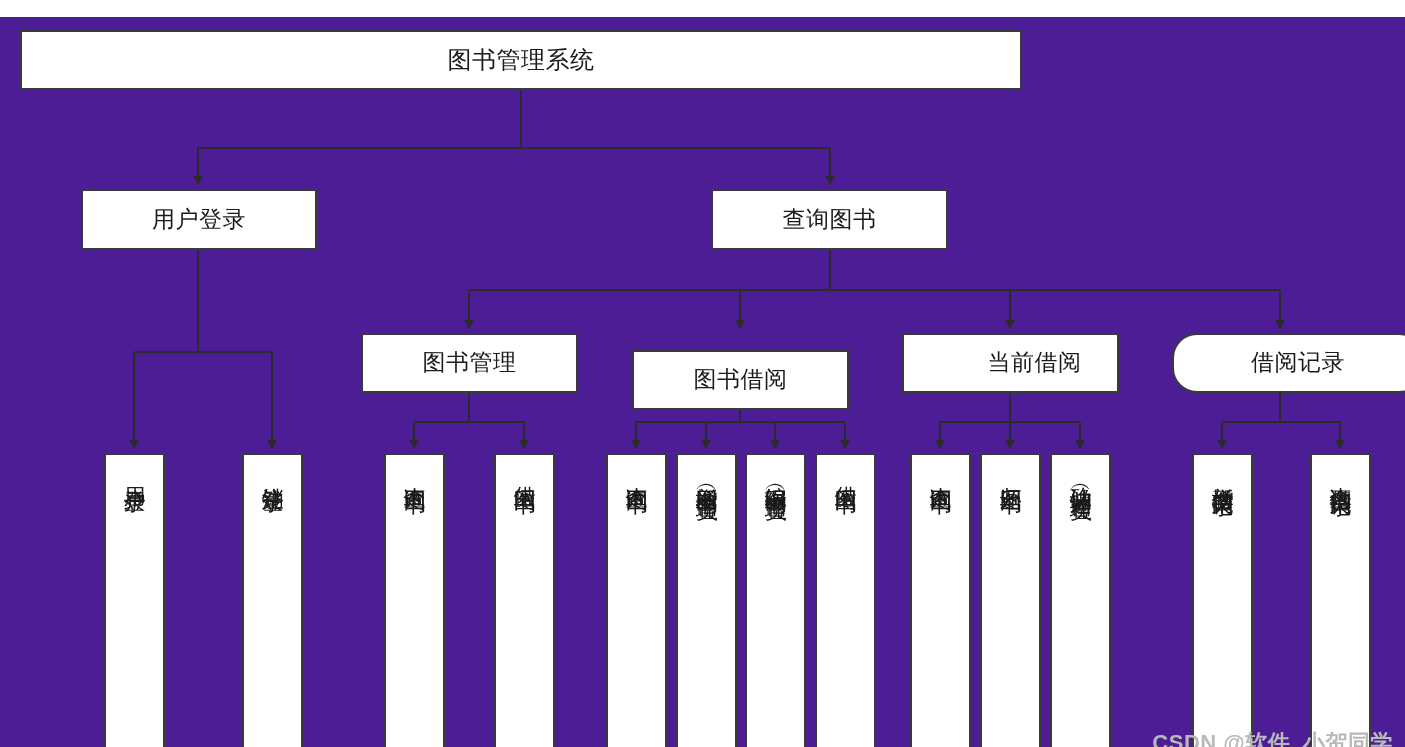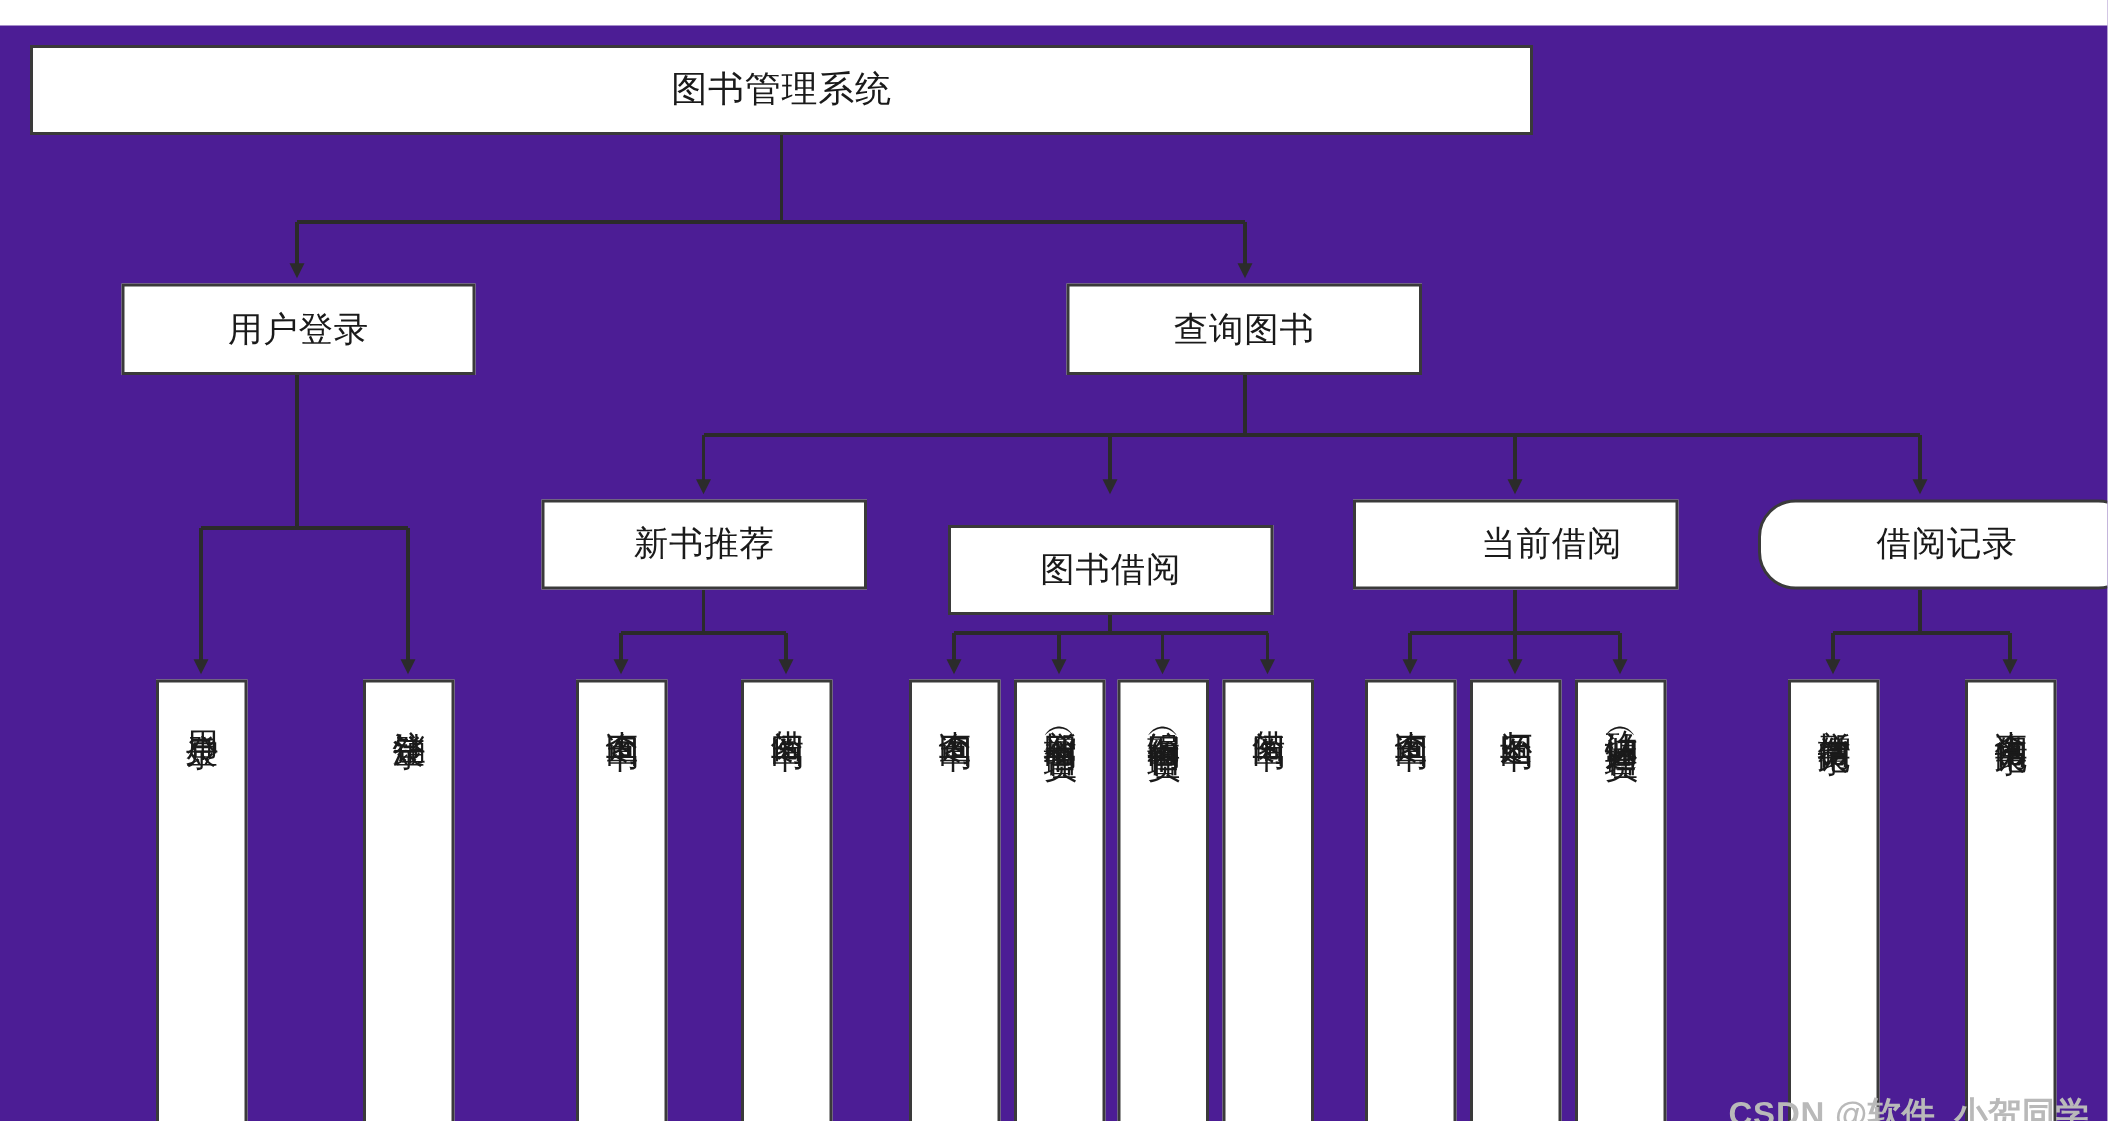--- a/index.html
+++ b/index.html
@@ -131,21 +131,21 @@
   </div>
 
   <div class="node horizontal" style="left:81px; top:172px; width:236px; height:61px;">
     <span class="node-label">用户登录</span>
   </div>
   <div class="node horizontal" style="left:711px; top:172px; width:237px; height:61px;">
     <span class="node-label">查询图书</span>
   </div>
 
   <div class="node horizontal" style="left:361px; top:316px; width:217px; height:60px;">
-    <span class="node-label">新书推荐</span>
+    <span class="node-label">图书管理</span>
   </div>
   <div class="node horizontal" style="left:632px; top:333px; width:217px; height:60px;">
     <span class="node-label">图书借阅</span>
   </div>
   <div class="node horizontal" style="left:902px; top:316px; width:217px; height:60px;padding-left:48px;">
     <span class="node-label">当前借阅</span>
   </div>
   <div class="node horizontal" style="left:1172px; top:316px; width:252px; height:60px;border-radius:25px;">
     <span class="node-label">借阅记录</span>
   </div>

